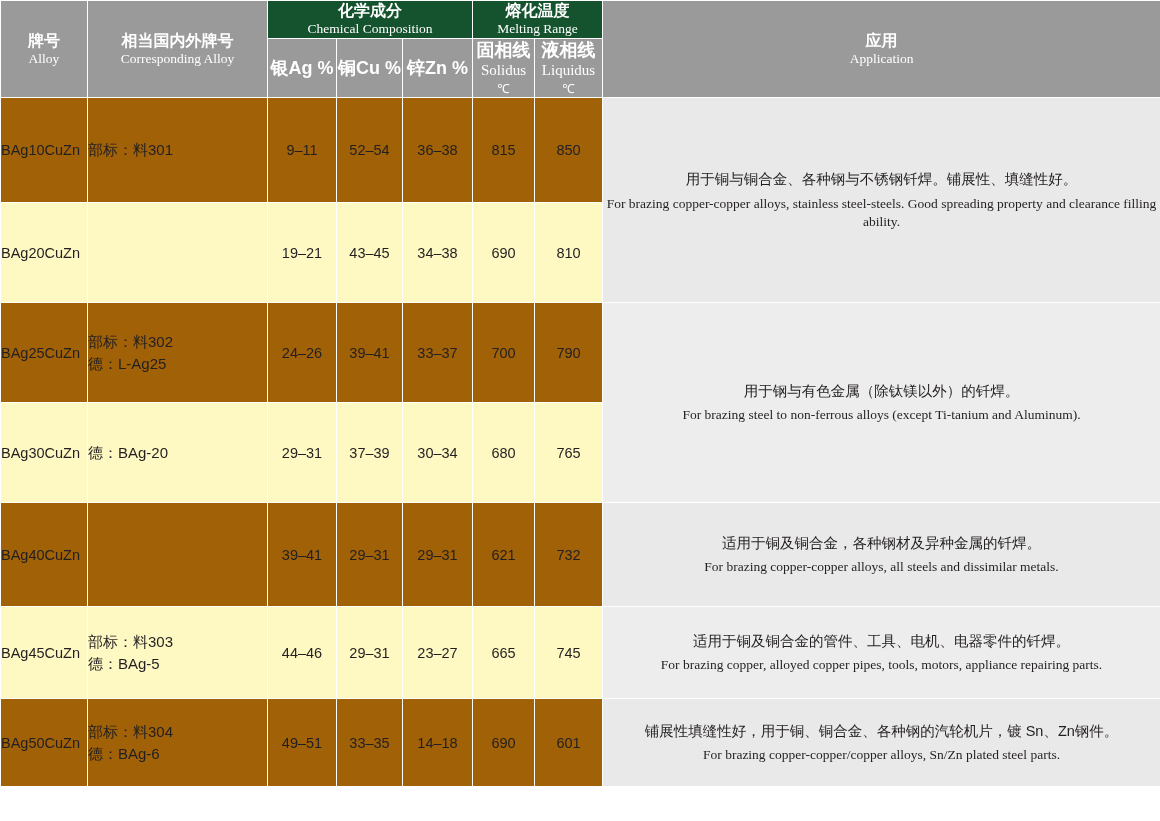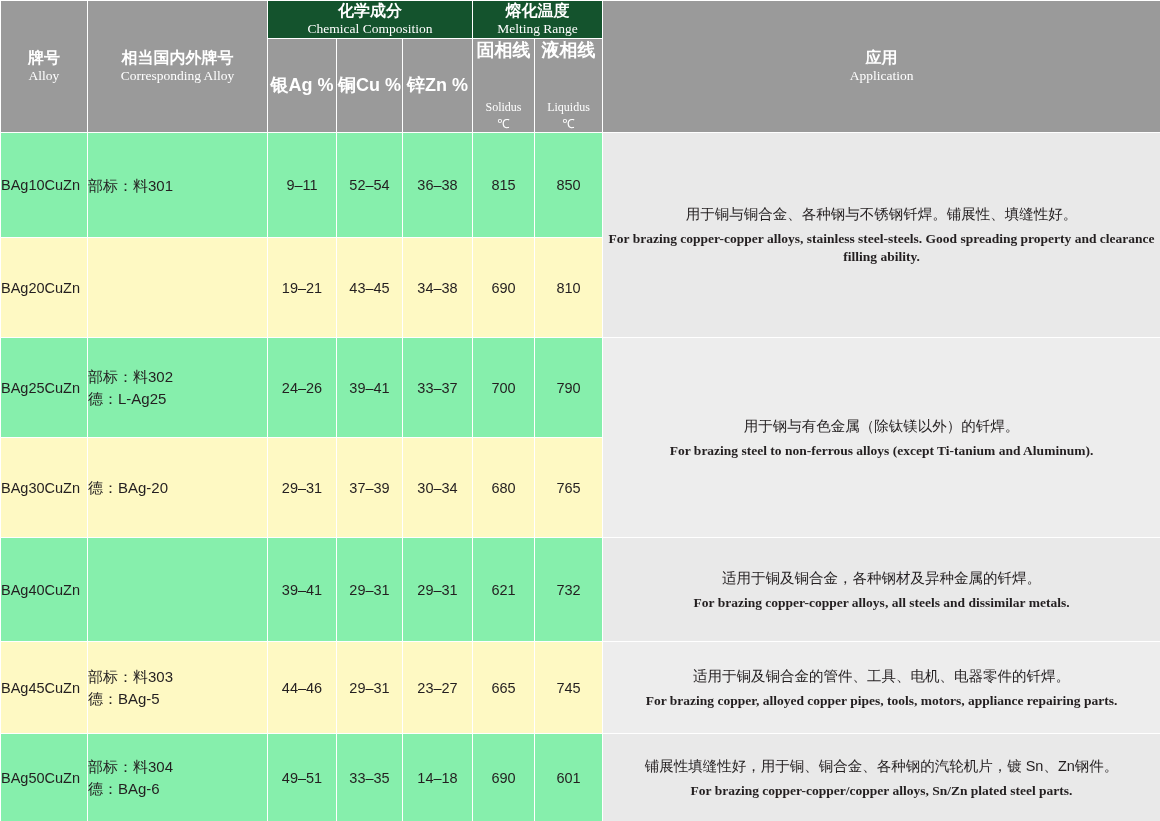--- a/index.html
+++ b/index.html
@@ -47,30 +47,30 @@
   }
   .en {
     font-family: "Liberation Serif", serif;
     font-size: 14px;
     line-height: 1.25;
     display: block;
   }
   th .cn { font-size: 16px; }
   th .en { font-size: 13.5px; }
   th.small .cn { font-size: 18px; }
-  th.small .en { font-size: 12px; margin-top: 39px; }
+  th.small .en { font-size: 15px; }
   th.small .unit { font-family: "Liberation Serif", serif; font-size: 12.5px; display:block; }
 
   
   tbody td {
     font-size: 14.5px;
     text-align: center;
     color: #231f20;
   }
-  tbody tr.odd td { background: #86efac; }
+  tbody tr.odd td { background: #a16207; }
   tbody tr.even td { background: #fef9c3; }
   td.alloy {
     text-align: left;
     padding-left: 12px;
     font-size: 14.5px;
   }
   td.corr {
     text-align: left;
     padding-left: 12px;
     font-size: 15px;
@@ -85,21 +85,20 @@
     font-size: 14.5px;
     line-height: 1.5;
     margin-bottom: 4px;
     display: block;
   }
   td.app .appen {
     font-family: "Liberation Serif", serif;
     font-size: 13.5px;
     line-height: 1.35;
     display: block;
-    font-weight: bold;
   }
   td.app.light { background: #ededed !important; }
 </style>
 </head>
 <body>
 
 <div id="page">
 <table class="spec">
   <colgroup>
     <col style="width:87px">

